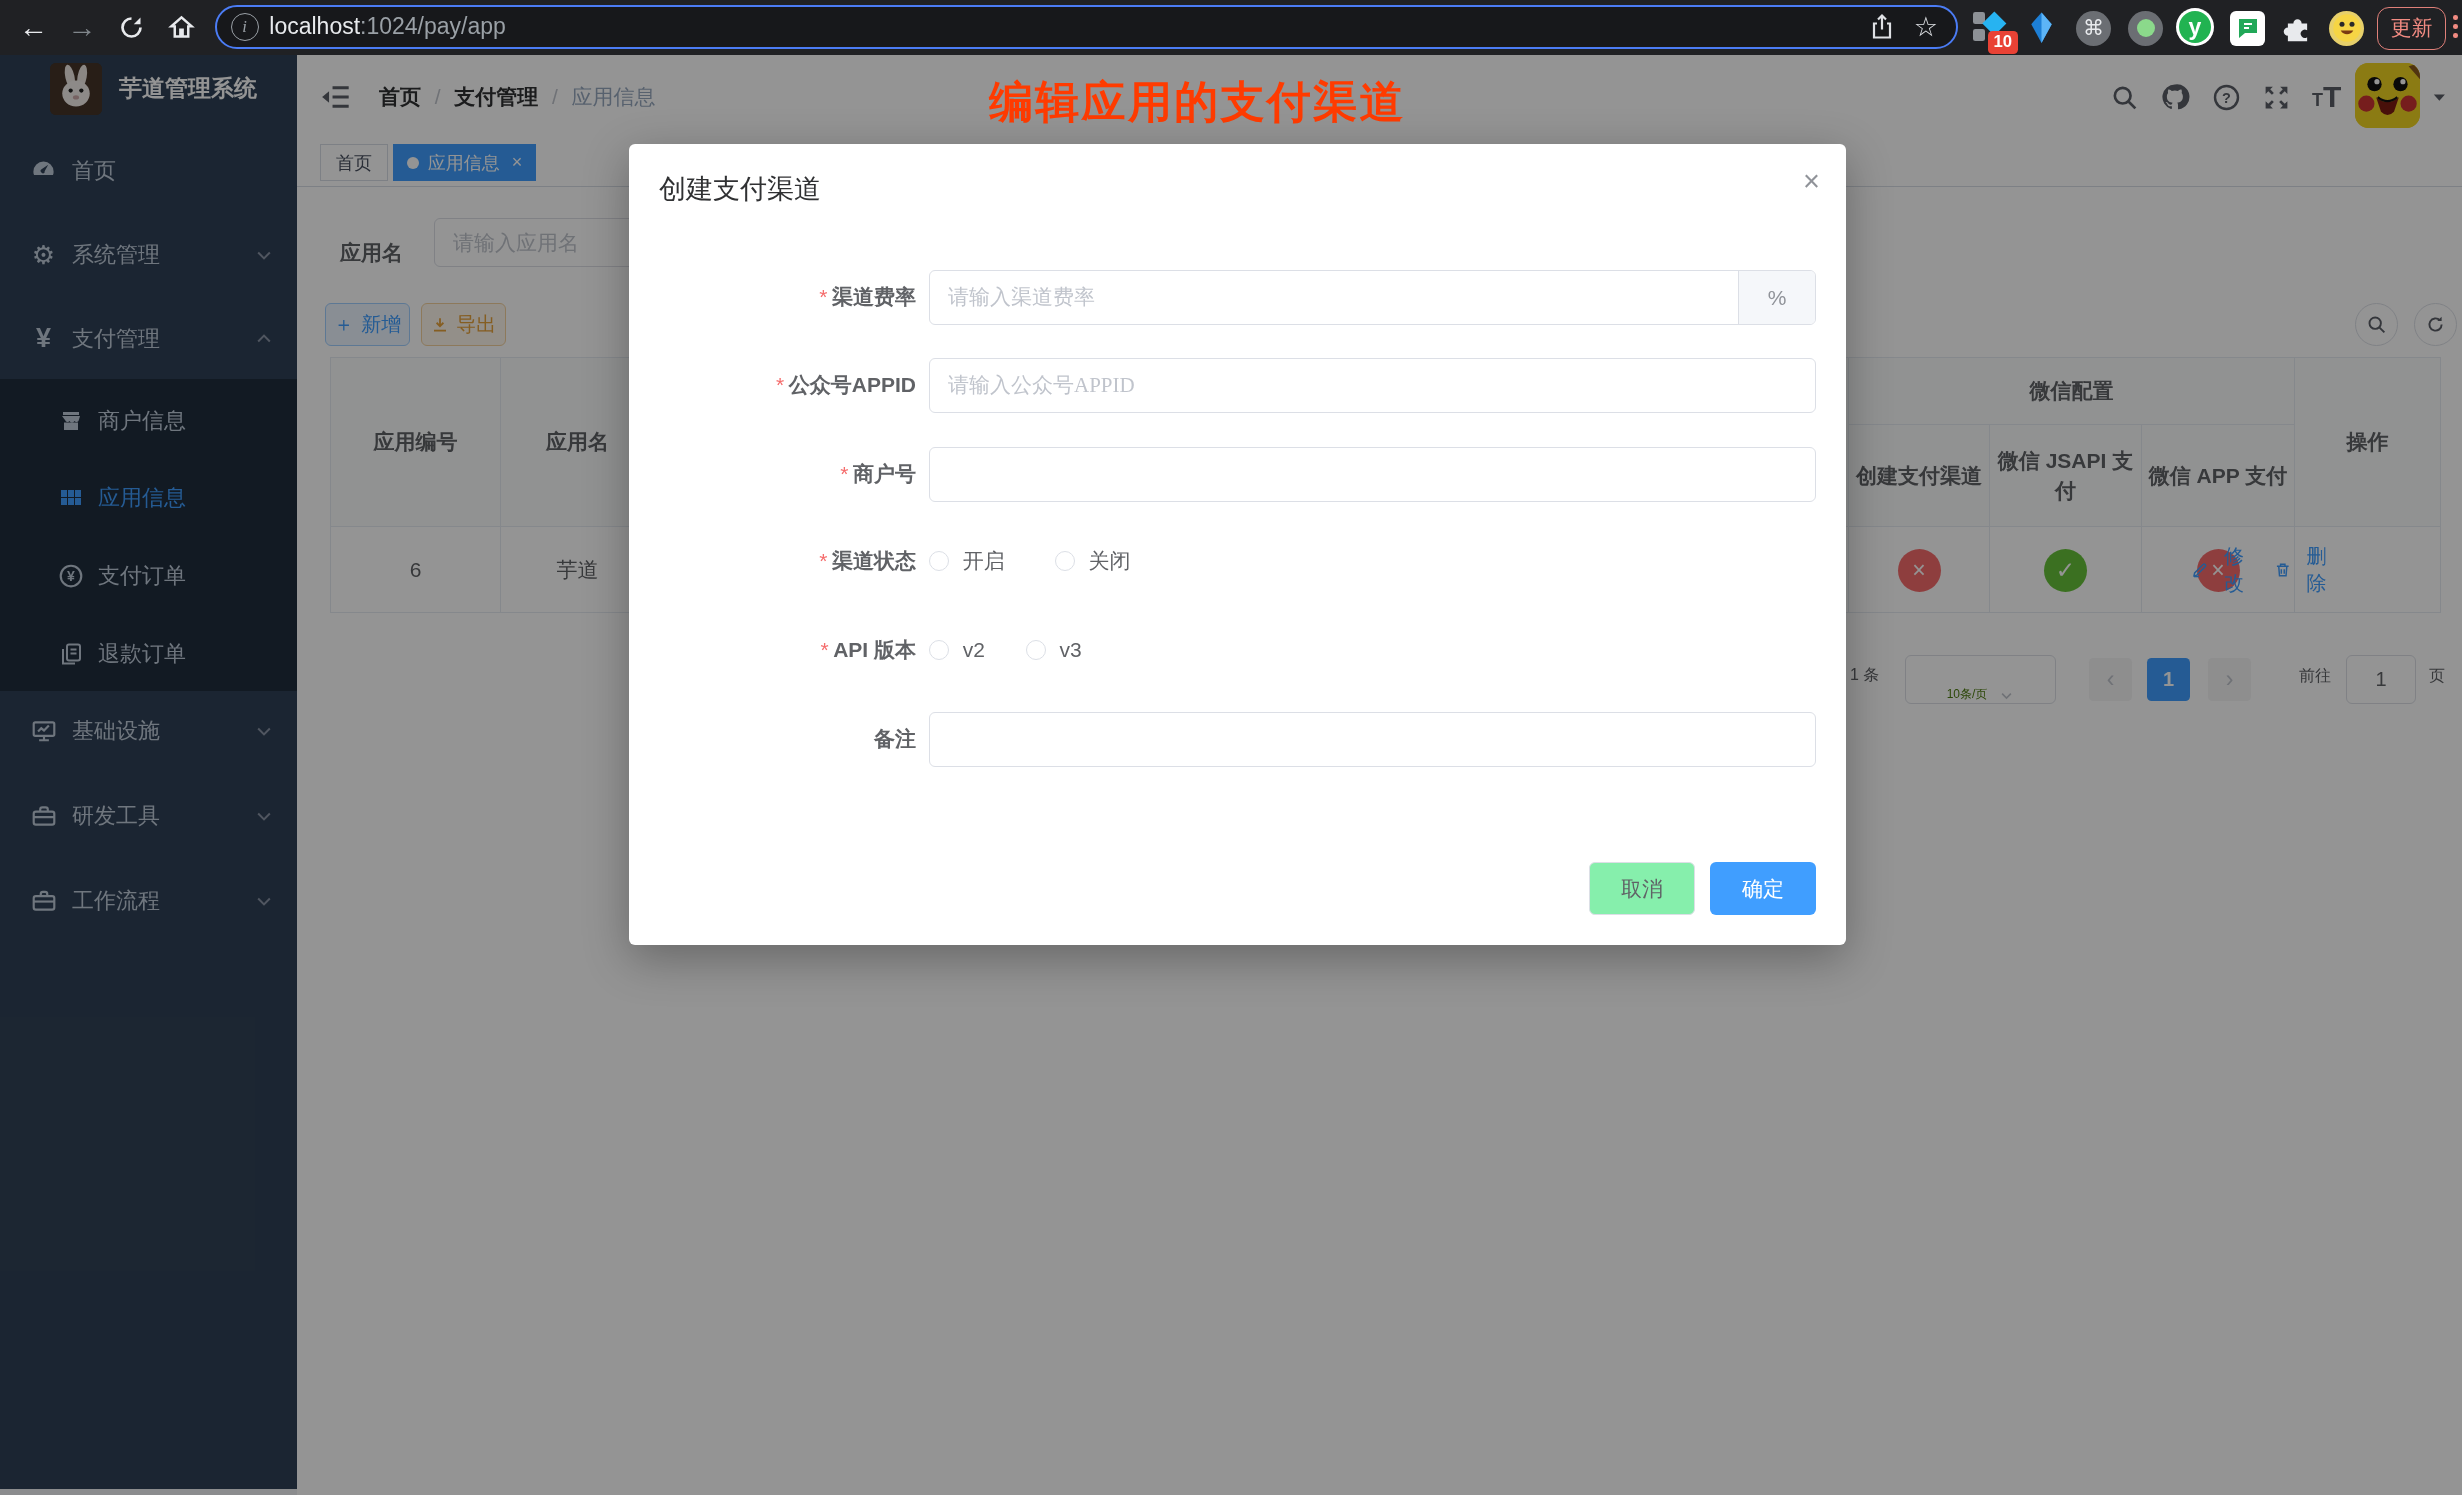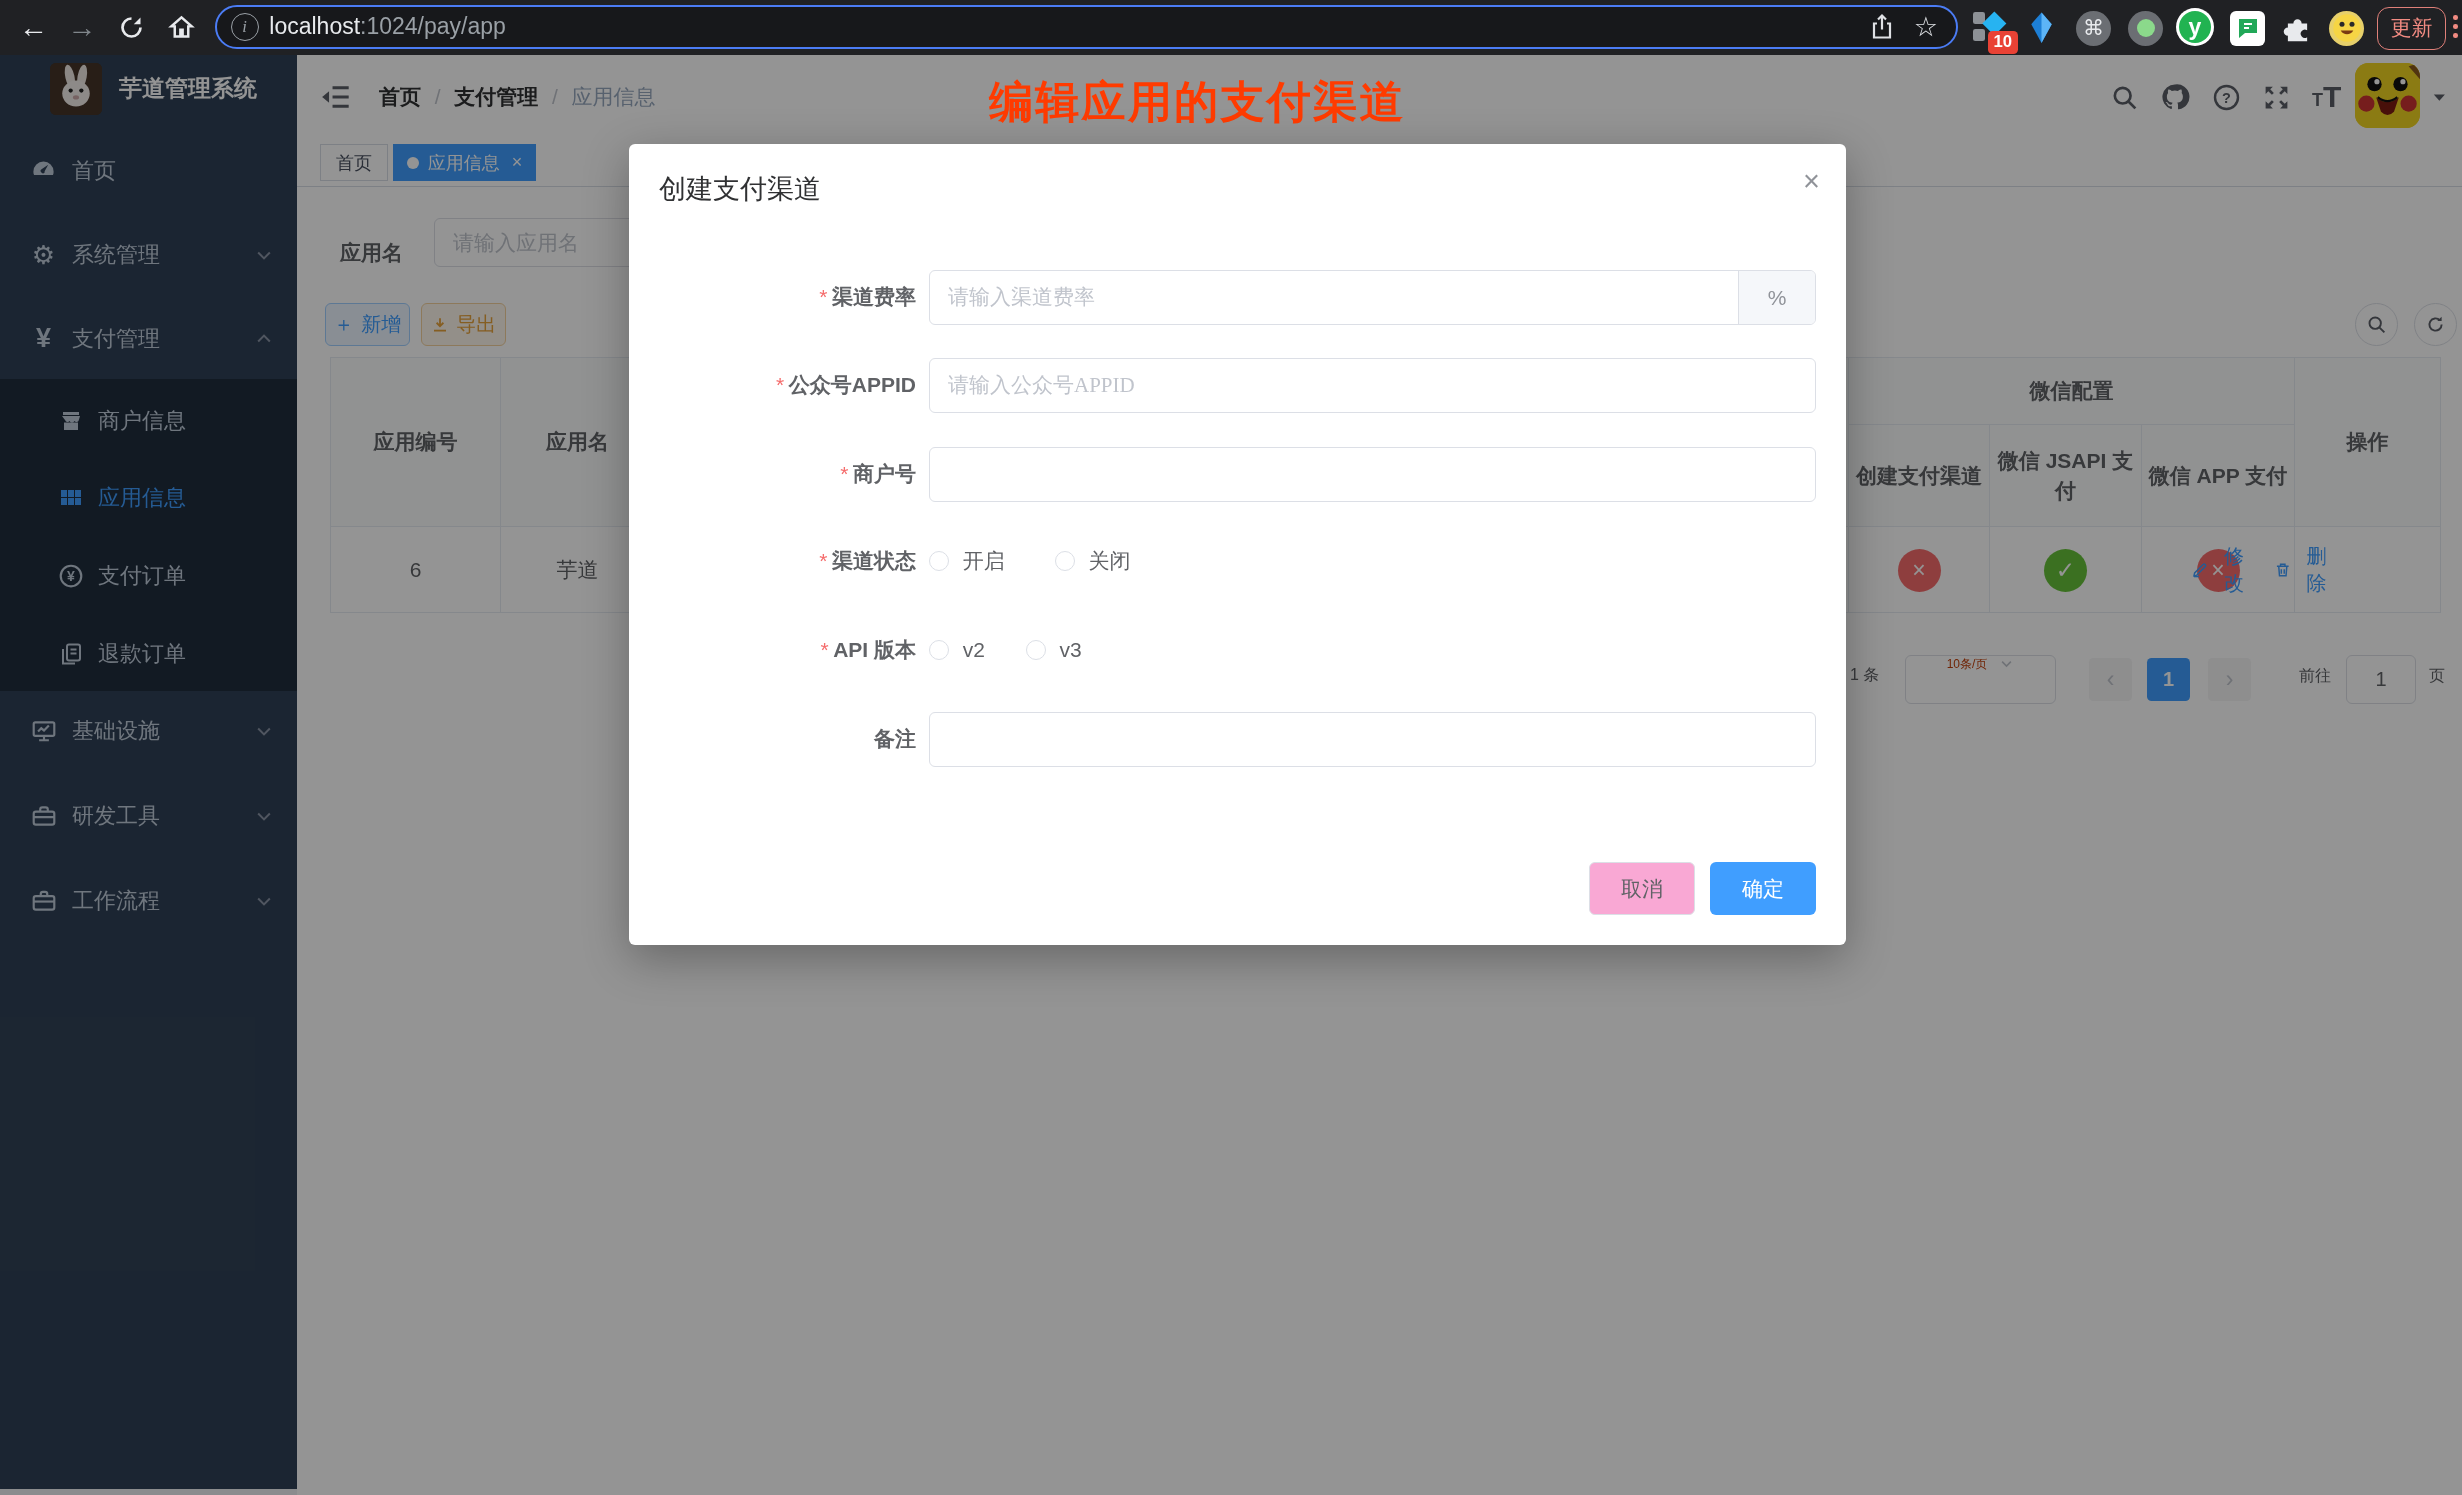--- a/index.html
+++ b/index.html
@@ -78,21 +78,21 @@
         display:flex;align-items:center;justify-content:center;font-size:21px;color:#606266;text-align:center}
   .th{background:#fafbfc;font-weight:700;line-height:30px;padding:0 6px}
   .statusdot{width:43px;height:43px;border-radius:50%;display:flex;align-items:center;justify-content:center;
              color:#fff;font-size:23px}
   .st-off{background:#f56c6c}.st-on{background:#67c23a}
   .oplink{display:flex;align-items:center;gap:6px;color:#409eff;font-size:20px;cursor:pointer}
 
   
   .pg{position:absolute;font-size:16px;color:#606266}
   .pg-sel{position:absolute;left:1608px;top:468px;width:151px;height:49px;border:0.8px solid #dcdfe6;border-radius:6px;
-          box-sizing:border-box;display:flex;align-items:flex-start;justify-content:center;gap:12px;color:#c2410c;cursor:pointer}
+          box-sizing:border-box;display:flex;align-items:flex-end;justify-content:center;gap:12px;color:#4d7c0f;cursor:pointer}
   .pg-btn{position:absolute;top:471px;width:43px;height:43px;border-radius:4.6px;background:#f4f4f5;color:#c0c4cc;
           display:flex;align-items:center;justify-content:center;font-size:23px}
   .pg-cur{position:absolute;left:1850px;top:471px;width:43px;height:43px;border-radius:4.6px;background:#409eff;color:#fff;
           display:flex;align-items:center;justify-content:center;font-size:20px;font-weight:700}
   .pg-input{position:absolute;left:2049px;top:468px;width:70px;height:49px;border:0.8px solid #dcdfe6;border-radius:6px;
             box-sizing:border-box;text-align:center;font-size:20px;color:#606266;outline:none;font-family:inherit}
 
   
   .overlay{position:absolute;left:0;top:55px;width:2462px;height:1440px;background:rgba(0,0,0,.42);z-index:100}
   .annotation{position:absolute;left:989px;top:73px;z-index:110;font-size:44px;font-weight:900;
@@ -106,21 +106,21 @@
   .iwrap{position:absolute;left:300px;width:887px;height:55px;border:0.8px solid #dcdfe6;border-radius:6px;
          box-sizing:border-box;display:flex;overflow:hidden;background:#fff}
   .iwrap input{flex:1;border:0;outline:0;padding:0 18px;font-size:21px;color:#303133;font-family:Liberation Serif, serif;background:transparent}
   .suffix{width:76px;background:#f5f7fa;border-left:0.8px solid #dcdfe6;display:flex;align-items:center;
           justify-content:center;color:#909399;font-size:21px}
   .radio-row{position:absolute;left:300px;height:30px;display:flex;align-items:center;gap:0}
   .rdo{width:20px;height:20px;border:1.5px solid #dcdfe6;border-radius:50%;background:#fff;box-sizing:border-box;cursor:pointer}
   .rlbl{font-size:21px;color:#606266;margin-left:13.7px;margin-right:50px}
   .m-btn{position:absolute;top:718px;height:53px;border-radius:6px;display:flex;align-items:center;
          justify-content:center;font-size:21px;box-sizing:border-box;cursor:pointer}
-  .m-cancel{left:960px;width:106px;border:0.8px solid #dcdfe6;background:#f9a8d4;color:#606266}
+  .m-cancel{left:960px;width:106px;border:0.8px solid #dcdfe6;background:#86efac;color:#606266}
   .m-ok{left:1081px;width:106px;background:#409eff;color:#fff}
   svg{display:block}
 </style>
 </head>
 <body>
 
 <div class="browser">
   <div class="nav-ico" style="left:10.6px">←</div>
   <div class="nav-ico" style="left:59px;color:#80868b">→</div>
   <div class="nav-ico" style="left:108px">

